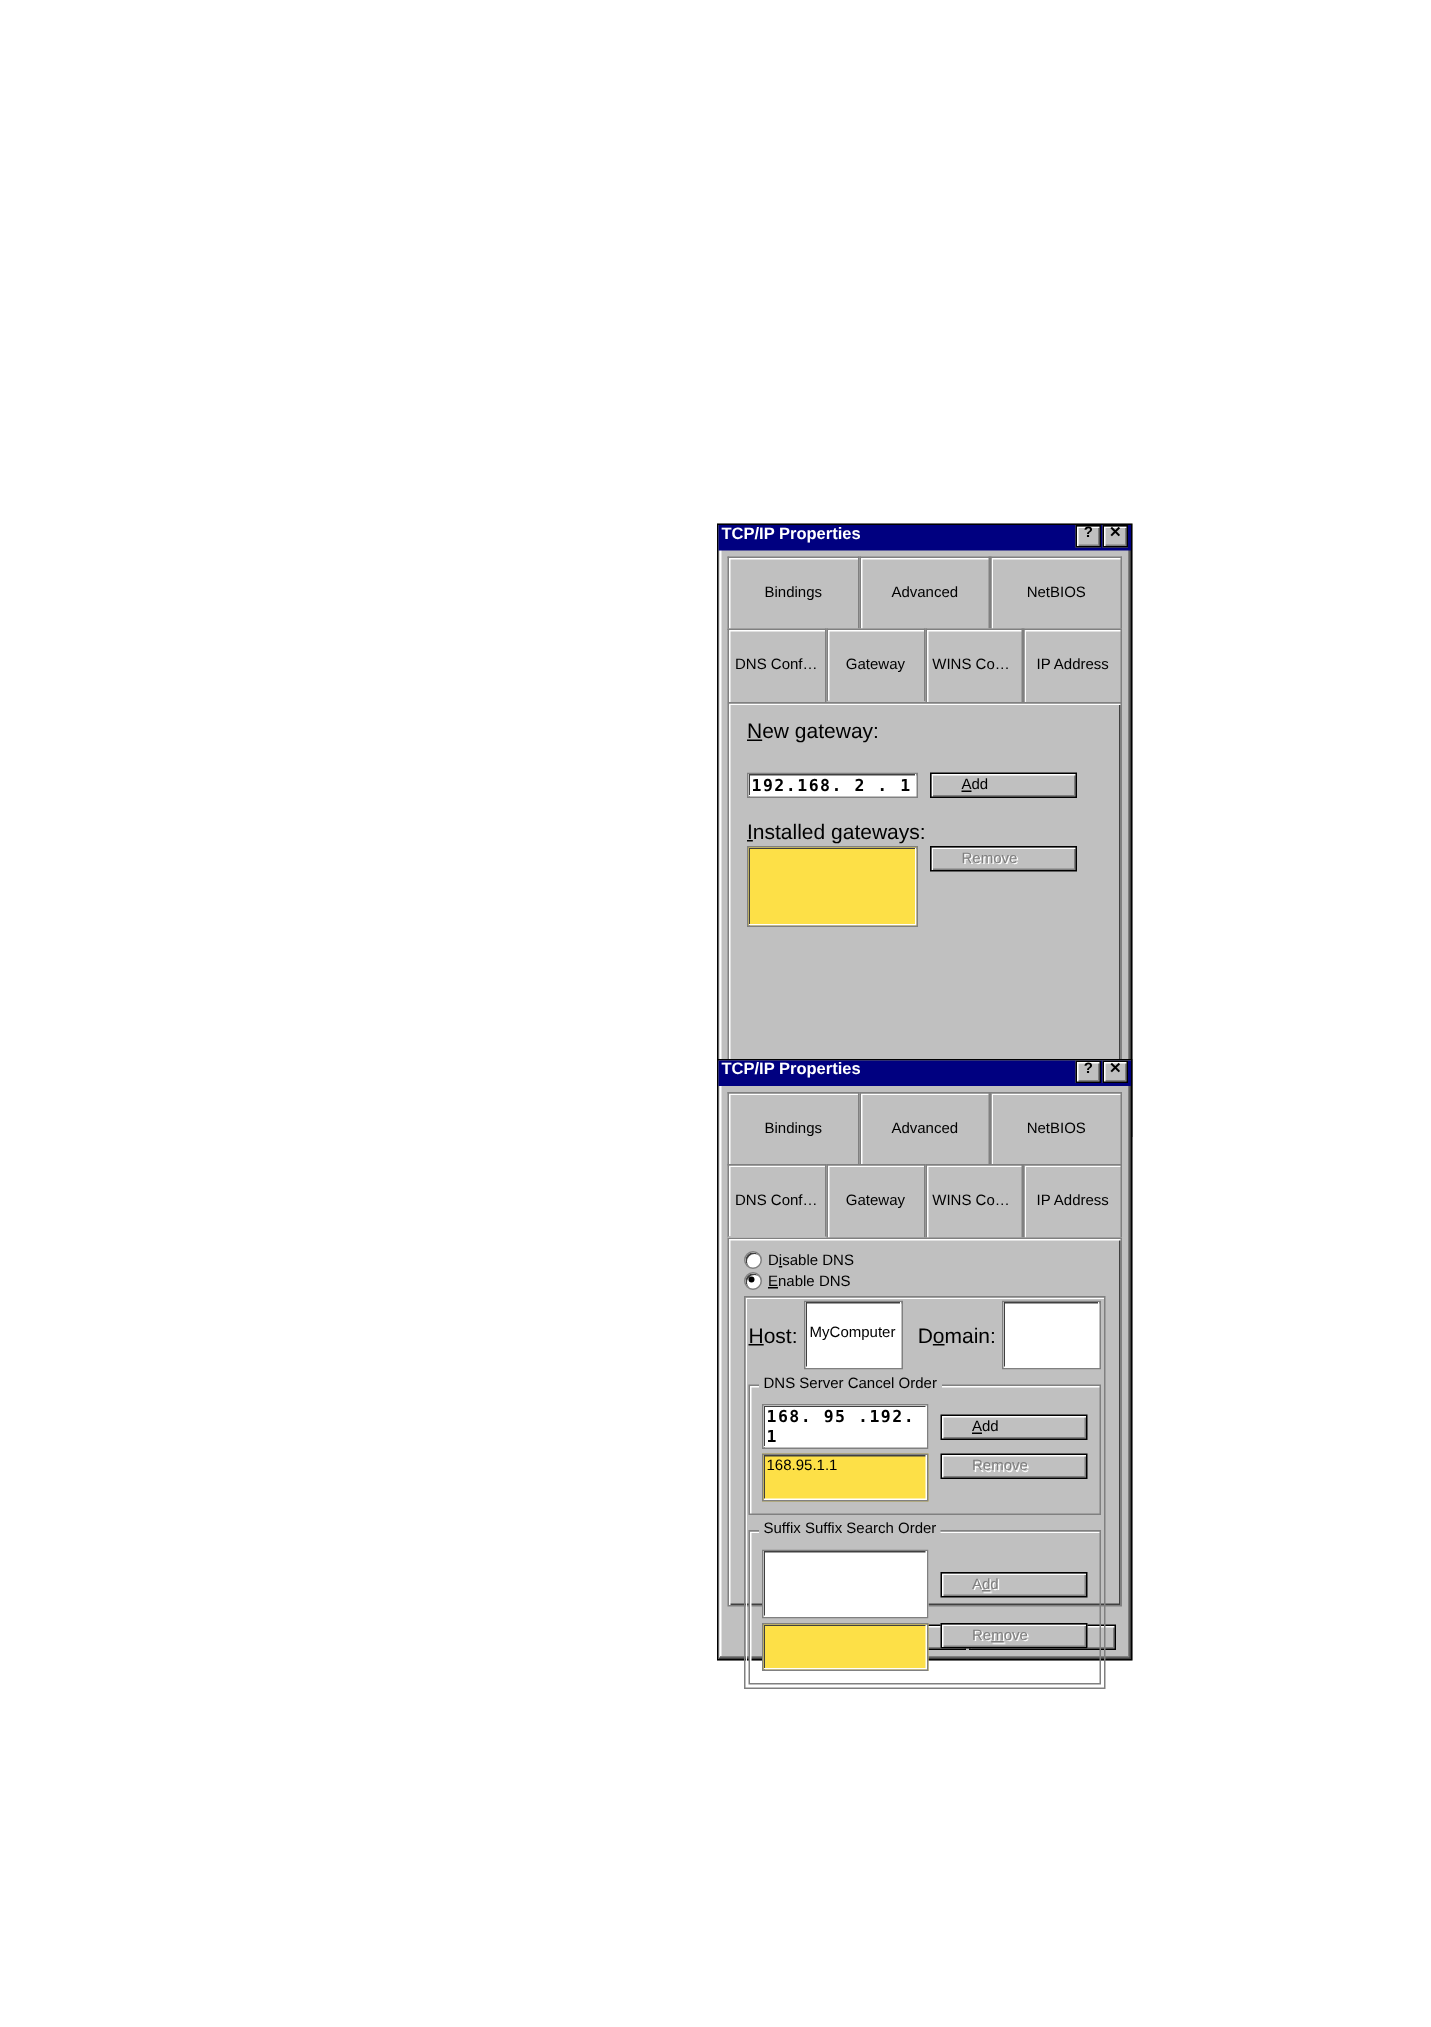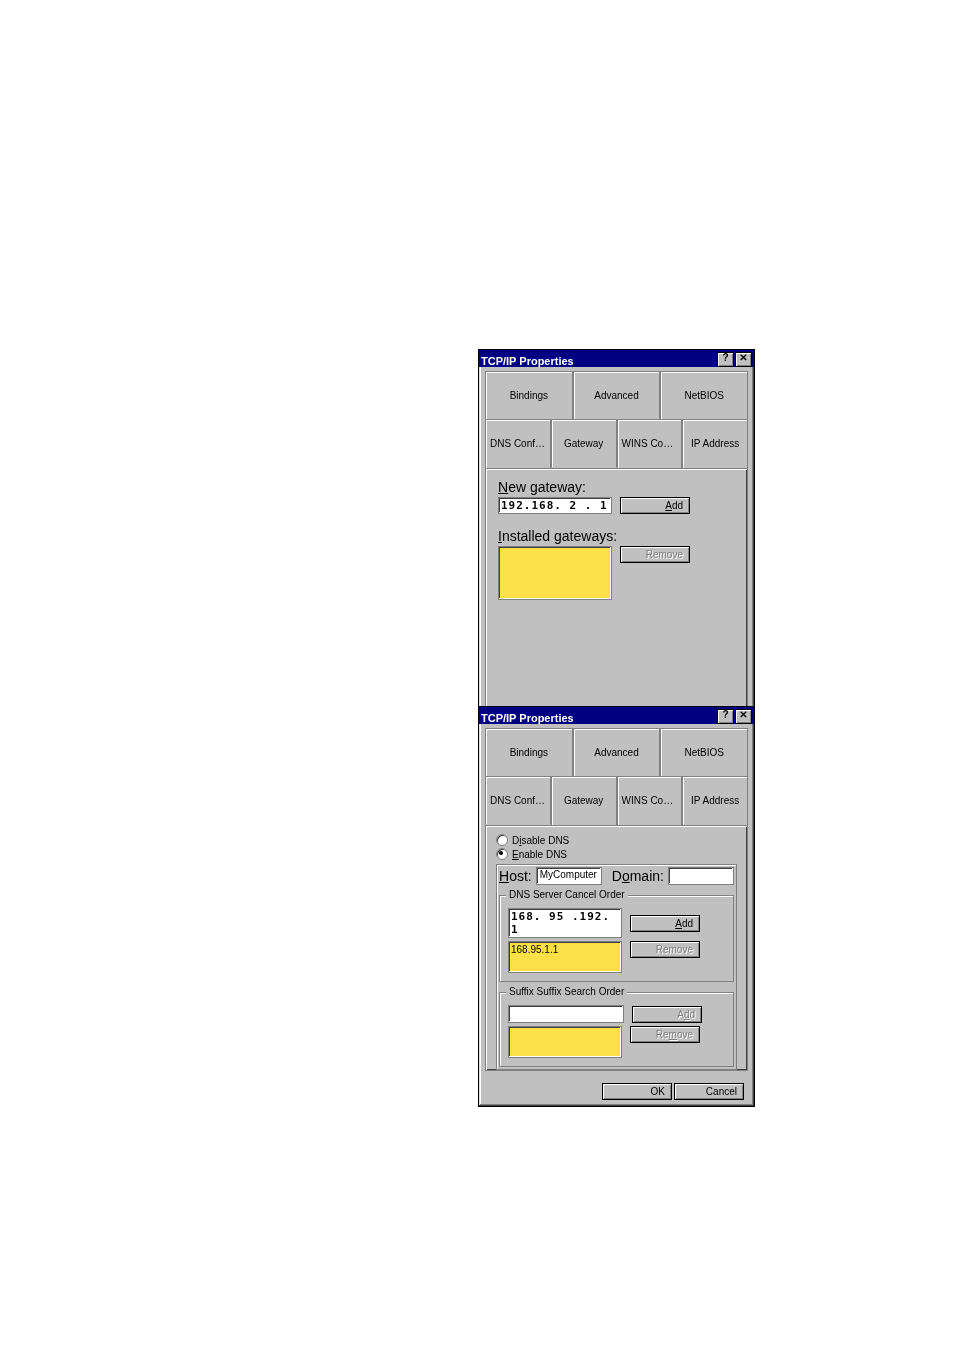--- a/index.html
+++ b/index.html
@@ -1,37 +1,37 @@
 <!DOCTYPE html>
 <html><head>
 <meta charset="utf-8">
 <style>
   html,body{margin:0;padding:0;background:#fff;font-family:"MS Sans Serif",Tahoma,sans-serif;font-size:11px;color:#000}
   .page{width:954px;min-height:1351px;position:relative}
   .dialog{position:absolute;width:275px;background:#c0c0c0;border:1px solid #000;
     box-shadow:inset -1px -1px 0 #404040,inset 1px 1px 0 #dfdfdf,inset -2px -2px 0 #808080,inset 2px 2px 0 #fff}
-  .titlebar{height:17px;background:#000080;color:#fff;display:flex;align-items:flex-end;justify-content:space-between;padding:0 2px;font-weight:bold}
+  .titlebar{height:17px;background:#000080;color:#fff;display:flex;align-items:flex-start;justify-content:space-between;padding:0 2px;font-weight:bold}
   .titlebar .btns{display:flex;gap:0}
   .titlebar .tbbtn{width:15px;height:13px;background:#c0c0c0;border:1px solid #000;
     box-shadow:inset 1px 1px 0 #fff,inset -1px -1px 0 #808080;font-size:10px;line-height:10px;text-align:center;color:#000;margin-left:1px}
   .tabs{display:flex;margin:4px 6px 0 6px}
   .tabrow{display:flex;width:100%}
   .tab{flex:1;background:#c0c0c0;border:1px solid #808080;border-bottom:none;
     box-shadow:inset 1px 1px 0 #fff;padding:18px 4px;text-align:center;font-size:10px;white-space:nowrap;overflow:hidden;text-overflow:ellipsis}
   .tab.front{border-bottom:1px solid #c0c0c0;position:relative;z-index:2}
   .panel{margin:0 6px 6px 6px;border:1px solid #808080;box-shadow:inset 1px 1px 0 #fff,inset -1px -1px 0 #404040;background:#c0c0c0;padding:10px 12px;position:relative}
   .helptext{font-size:10px;line-height:12px;margin-bottom:16px}
   .lbl{font-size:14px}
   .underline{text-decoration:underline}
   .ipbox{display:inline-block;background:#fff;border:1px solid #808080;box-shadow:inset -1px -1px 0 #fff,inset 1px 1px 0 #404040;
     padding:1px 2px;font-family:monospace;font-size:11px;font-weight:bold;letter-spacing:1px;width:108px;text-align:left}
-  .txt{background:#fff;border:1px solid #808080;box-shadow:inset -1px -1px 0 #fff,inset 1px 1px 0 #404040;padding:1px 3px;font-size:10px;height:14px}
+  .txt{background:#fff;border:1px solid #808080;box-shadow:inset -1px -1px 0 #fff,inset 1px 1px 0 #404040;padding:15px 3px;font-size:10px;height:14px}
   .listbox{background:#fde047;border:1px solid #808080;box-shadow:inset -1px -1px 0 #fff,inset 1px 1px 0 #404040;font-size:10px;padding:2px}
   .btn{background:#c0c0c0;border:1px solid #000;box-shadow:inset 1px 1px 0 #fff,inset -1px -1px 0 #808080;
-    padding:2px 6px;font-size:10px;min-width:56px;text-align:right;display:inline-block}
+    padding:2px 20px;font-size:10px;min-width:56px;text-align:left;display:inline-block}
   .btn.disabled{color:#808080;text-shadow:1px 1px 0 #fff}
   .row{display:flex;align-items:center;gap:8px}
   .footer{display:flex;justify-content:flex-end;gap:2px;padding:6px 10px}
   .group{border:1px solid #808080;box-shadow:inset 1px 1px 0 #fff;position:relative;padding:12px 8px 8px 8px;margin-top:10px}
   .group .legend{position:absolute;top:-7px;left:6px;background:#c0c0c0;padding:0 3px;font-size:10px}
   .radio{display:flex;align-items:center;gap:4px;margin:2px 0;font-size:10px}
   .radio .dot{width:10px;height:10px;border-radius:50%;border:1px solid #808080;box-shadow:inset 1px 1px 0 #404040,inset -1px -1px 0 #fff;background:#fff;position:relative}
   .radio.sel .dot::after{content:"";position:absolute;width:4px;height:4px;border-radius:50%;background:#000;top:2px;left:2px}
   .frame{border:1px solid #808080;box-shadow:inset 1px 1px 0 #fff;margin:4px 0;padding:2px}
 </style>
@@ -58,21 +58,21 @@
       <div class="tab">DNS Configuration</div>
       <div class="tab front">Gateway</div>
       <div class="tab">WINS Configuration</div>
       <div class="tab">IP Address</div>
     </div>
   </div>
 
   <div class="panel" style="height:232px">
 
     <div class="lbl"><span class="underline">N</span><span>ew gateway:</span></div>
-    <div class="row" style="margin-top:2px">
+    <div class="row" style="margin-top:20px">
       <span class="ipbox">192.168. 2 . 1</span>
       <span class="btn"><span class="underline">A</span>dd</span>
     </div>
 
     <div class="lbl" style="margin-top:14px"><span class="underline">I</span>nstalled gateways:</div>
     <div class="row" style="align-items:flex-start;margin-top:2px">
       <div class="listbox" style="width:108px;height:48px"></div>
       <span class="btn disabled">Remove</span>
     </div>
   </div>

